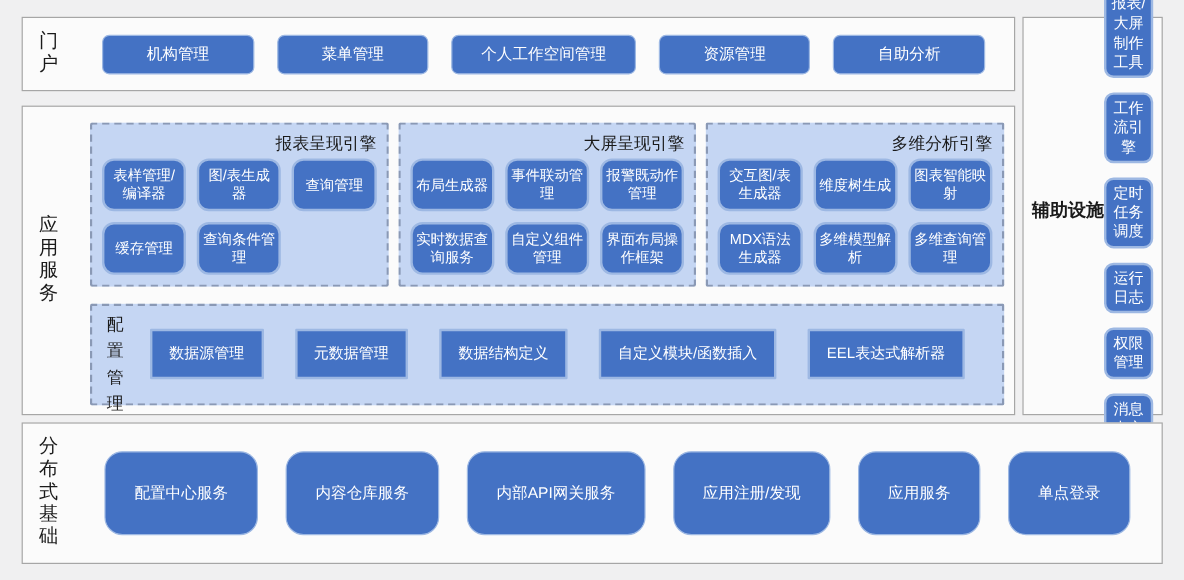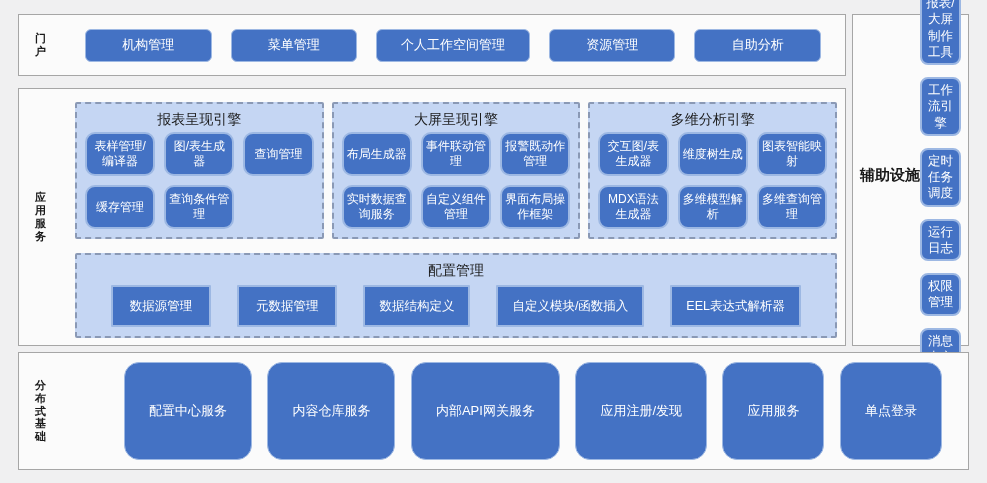--- a/index.html
+++ b/index.html
@@ -25,26 +25,26 @@
   }
   .section{
     position:absolute;
     background:var(--section-bg);
     border:1px solid var(--section-border);
   }
   
   #portal-section{left:18px;top:14px;width:828px;height:62px;display:flex;align-items:center;}
   #app-section{left:18px;top:88px;width:828px;height:258px;}
   #aux-section{left:852px;top:14px;width:117px;height:332px;}
-  #dist-section{left:18px;top:352px;width:951px;height:118px;display:flex;align-items:center;gap:37px;}
+  #dist-section{left:18px;top:352px;width:951px;height:118px;display:flex;align-items:center;}
   
   .v-label{
     width:17px;
-    font-size:11px;
-    font-weight:bold;
+    font-size:16px;
+    font-weight:normal;
     line-height:1.18;
     word-break:break-all;
     text-align:center;
     flex:0 0 auto;
   }
   #portal-section .v-label{margin-left:13px;}
   #app-label{position:absolute;left:13px;top:50%;transform:translateY(-50%);}
   #dist-section .v-label{margin-left:13px;}
   
   .btn{
@@ -64,45 +64,45 @@
   .portal-row .btn.wide{flex:1.25;}
   
   .app-content{position:absolute;left:56px;top:13px;right:8px;bottom:8px;display:flex;flex-direction:column;gap:14px;}
   .engine-row{display:flex;gap:8px;}
   .panel{
     background:var(--panel-bg);
     border:2px dashed var(--panel-border);
     border-radius:2px;
   }
   .engine{flex:1;height:137px;padding:4px 8px 8px 8px;display:flex;flex-direction:column;}
-  .panel-title{text-align:center;font-size:14px;line-height:22px;color:var(--label-text);}
+  .panel-title{text-align:right;font-size:14px;line-height:22px;color:var(--label-text);}
   .engine-grid{flex:1;display:grid;grid-template-columns:repeat(3,1fr);gap:9px;margin-top:2px;}
   .btn.small{
     font-size:12px;line-height:1.25;border-radius:10px;padding:2px 3px;
     border:2px solid var(--button-border-light);
   }
-  .config-panel{height:85px;padding:4px 12px 10px 12px;display:flex;flex-direction:column;}
+  .config-panel{height:85px;padding:4px 12px 10px 12px;display:flex;flex-direction:row;}
   .config-row{flex:1;display:flex;align-items:center;gap:26px;margin-top:4px;padding:0 22px;}
   .config-row .btn{
     height:42px;border-radius:1px;font-size:12.5px;white-space:nowrap;padding:0 14px;flex:1;
     border:2px solid var(--button-border-light);
   }
   .config-row .btn.wide{flex:1.4;}
   
   #aux-section{display:flex;flex-direction:row;align-items:center;padding:8px 7px;}
   .aux-title{font-size:15px;font-weight:bold;text-align:center;margin-bottom:10px;}
   .aux-list{width:100%;flex:1;display:flex;flex-direction:column;justify-content:space-between;gap:12px;}
   .aux-list .btn{
     width:100%;min-height:32px;border-radius:8px;font-size:12.5px;line-height:1.3;padding:3px 4px;
     border:2px solid var(--button-border-light);
   }
   
   .dist-row{flex:1;display:flex;align-items:center;justify-content:space-between;padding:0 26px 0 38px;}
   .dist-row .btn{
-    height:98px;border-radius:15px;font-size:13px;white-space:nowrap;padding:0 24px;
+    height:70px;border-radius:15px;font-size:13px;white-space:nowrap;padding:0 24px;
     border-color:var(--button-border-light);
   }
 </style>
 </head>
 <body>
 
 <div class="section" id="portal-section">
   <div class="v-label">门户</div>
   <div class="portal-row">
     <div class="btn">机构管理</div>

